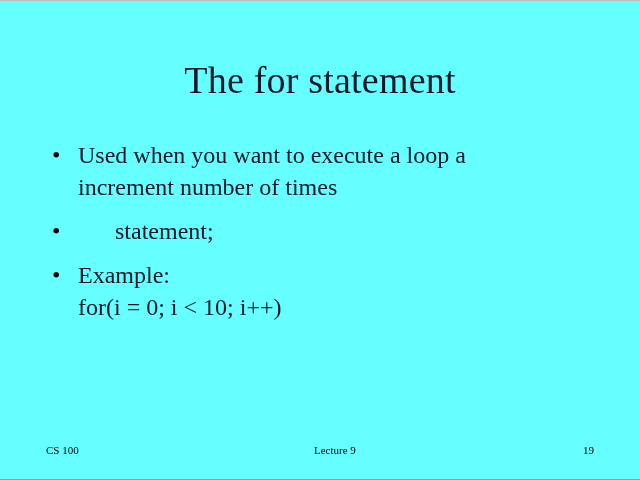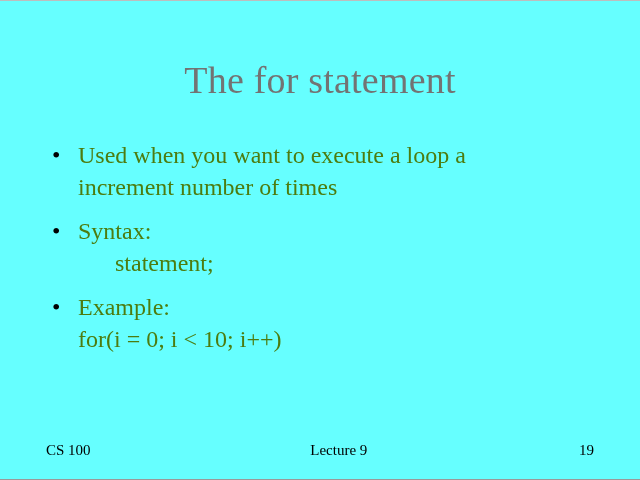--- a/index.html
+++ b/index.html
@@ -23,21 +23,21 @@
 
   
   #slide-title {
     position: absolute;
     left: 0;
     top: 57px;
     width: 640px;
     text-align: center;
     font-size: 38px;
     line-height: 44px;
-    color: #737373;
+    color: #0f172a;
     font-weight: normal;
     letter-spacing: 0.2px;
   }
 
   
   #body-content {
     position: absolute;
     left: 52px;
     top: 138px;
     width: 556px;
@@ -58,40 +58,40 @@
     line-height: 32px;
     color: #000000;
     text-align: left;
   }
   .bullet-lines {
     margin-left: 26px;
   }
   .line {
     font-size: 24px;
     line-height: 32px;
-    color: #4d7c0f;
+    color: #0f172a;
     white-space: pre;
   }
   .line.indent {
     padding-left: 37px;
   }
 
   
   #footer {
     position: absolute;
     left: 46px;
     right: 46px;
     top: 440px;
     height: 18px;
     display: flex;
     align-items: center;
     justify-content: space-between;
   }
   .footer-cell {
-    font-size: 15px;
+    font-size: 11px;
     line-height: 14px;
     color: #000000;
     white-space: pre;
   }
   #footer-left  { flex: 0 0 auto; text-align: left; }
   #footer-center{ flex: 1 1 auto; text-align: center; padding-left: 8px; }
   #footer-right { flex: 0 0 auto; text-align: center; }
 </style>
 </head>
 <body>
@@ -106,21 +106,20 @@
       <span class="bullet-marker">•</span>
       <div class="bullet-lines">
         <div class="line">Used when you want to execute a loop a</div>
         <div class="line">increment number of times</div>
       </div>
     </div>
 
     <div class="bullet-block">
       <span class="bullet-marker">•</span>
       <div class="bullet-lines">
-        <div class="line">Syntax:</div>
         <div class="line indent">statement;</div>
       </div>
     </div>
 
     <div class="bullet-block">
       <span class="bullet-marker">•</span>
       <div class="bullet-lines">
         <div class="line">Example:</div>
         <div class="line">for(i = 0; i &lt; 10; i++)</div>
       </div>

